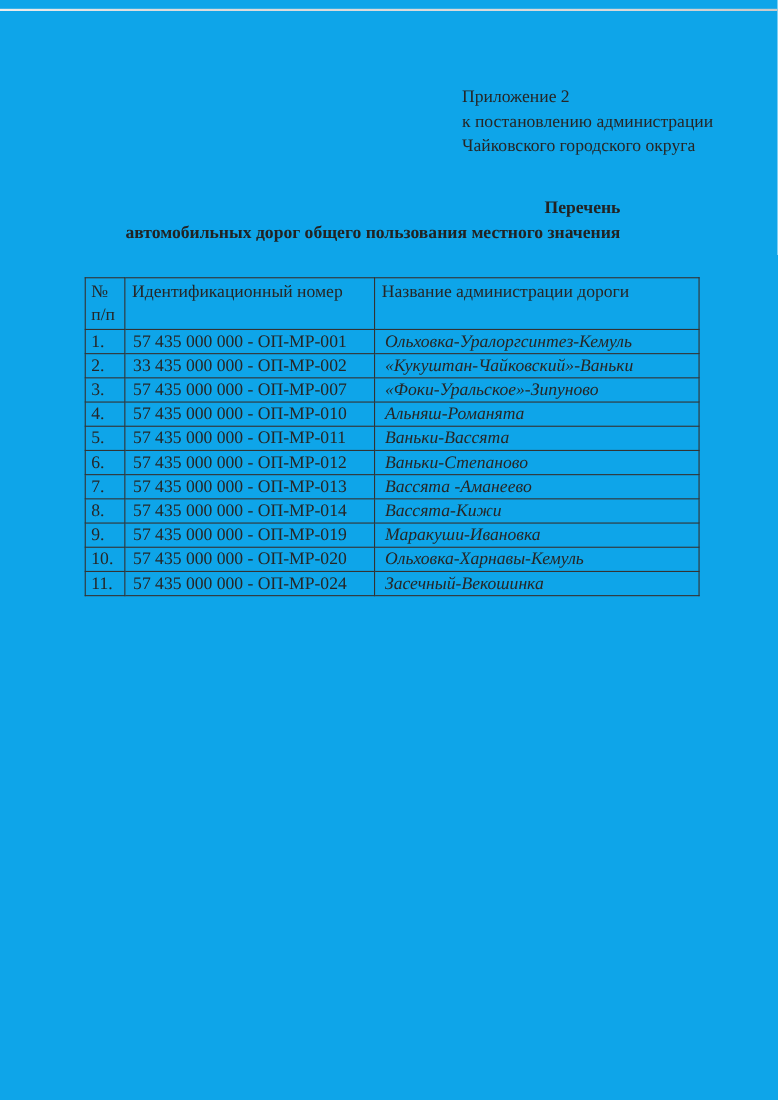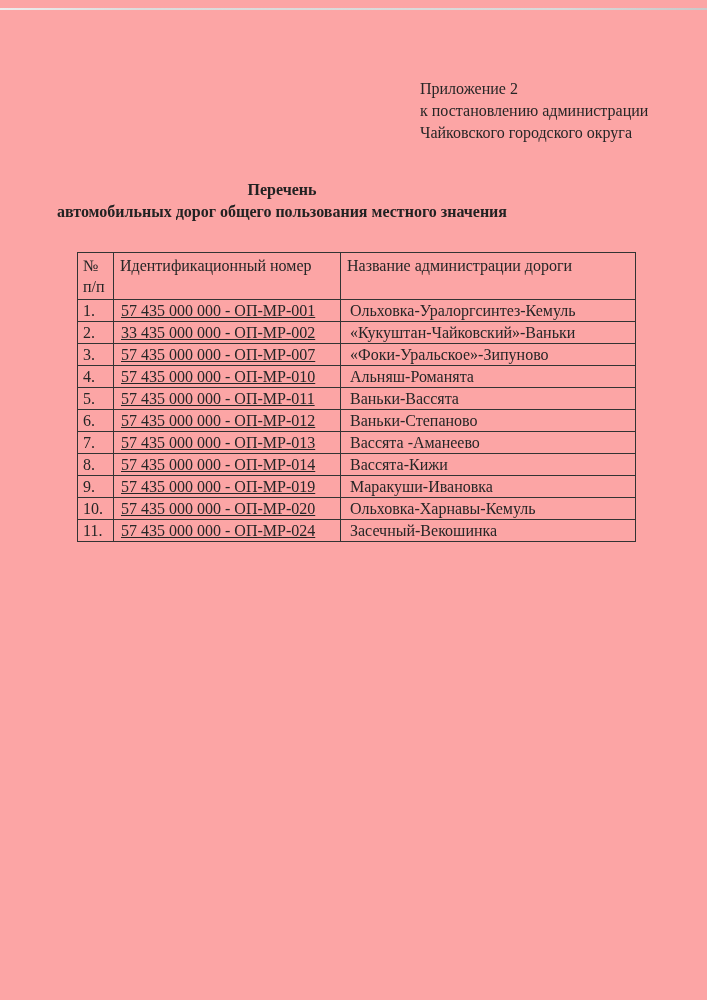--- a/index.html
+++ b/index.html
@@ -4,21 +4,21 @@
 <style>
   html, body {
     margin: 0;
     padding: 0;
     background: #ffffff;
   }
   .page {
     position: relative;
     width: 707px;
     height: 1000px;
-    background: #fca5a5;
+    background: #0ea5e9;
     font-family: "Liberation Serif", serif;
     color: #262626;
     overflow: hidden;
   }
   .scan-line {
     position: absolute;
     top: 8px;
     left: 0;
     width: 707px;
     height: 2px;
@@ -30,21 +30,21 @@
     top: 78px;
     font-size: 16px;
     line-height: 22px;
     white-space: nowrap;
   }
   .title-block {
     position: absolute;
     left: 0;
     top: 179px;
     width: 564px;
-    text-align: center;
+    text-align: right;
     font-weight: bold;
     font-size: 16px;
     line-height: 22px;
     color: #222222;
   }
   table.roads {
     position: absolute;
     left: 77px;
     top: 252px;
     width: 558px;
@@ -69,22 +69,22 @@
     height: 44px;
     line-height: 21px;
     padding-top: 2px;
   }
   table.roads thead th.num-head { padding-left: 5px; }
   table.roads tbody td {
     height: 21px;
     line-height: 21px;
   }
   table.roads tbody td:nth-child(1) { padding-left: 5px; }
-  table.roads tbody td:nth-child(2) { padding-left: 7px; text-decoration: underline; }
-  table.roads tbody td:nth-child(3) { padding-left: 9px; }
+  table.roads tbody td:nth-child(2) { padding-left: 7px; }
+  table.roads tbody td:nth-child(3) { padding-left: 9px; font-style: italic; }
 </style>
 </head>
 <body>
 
 <div class="page">
 
   <div class="scan-line"></div>
 
   <div class="appendix-block">
     <div>Приложение 2</div>

